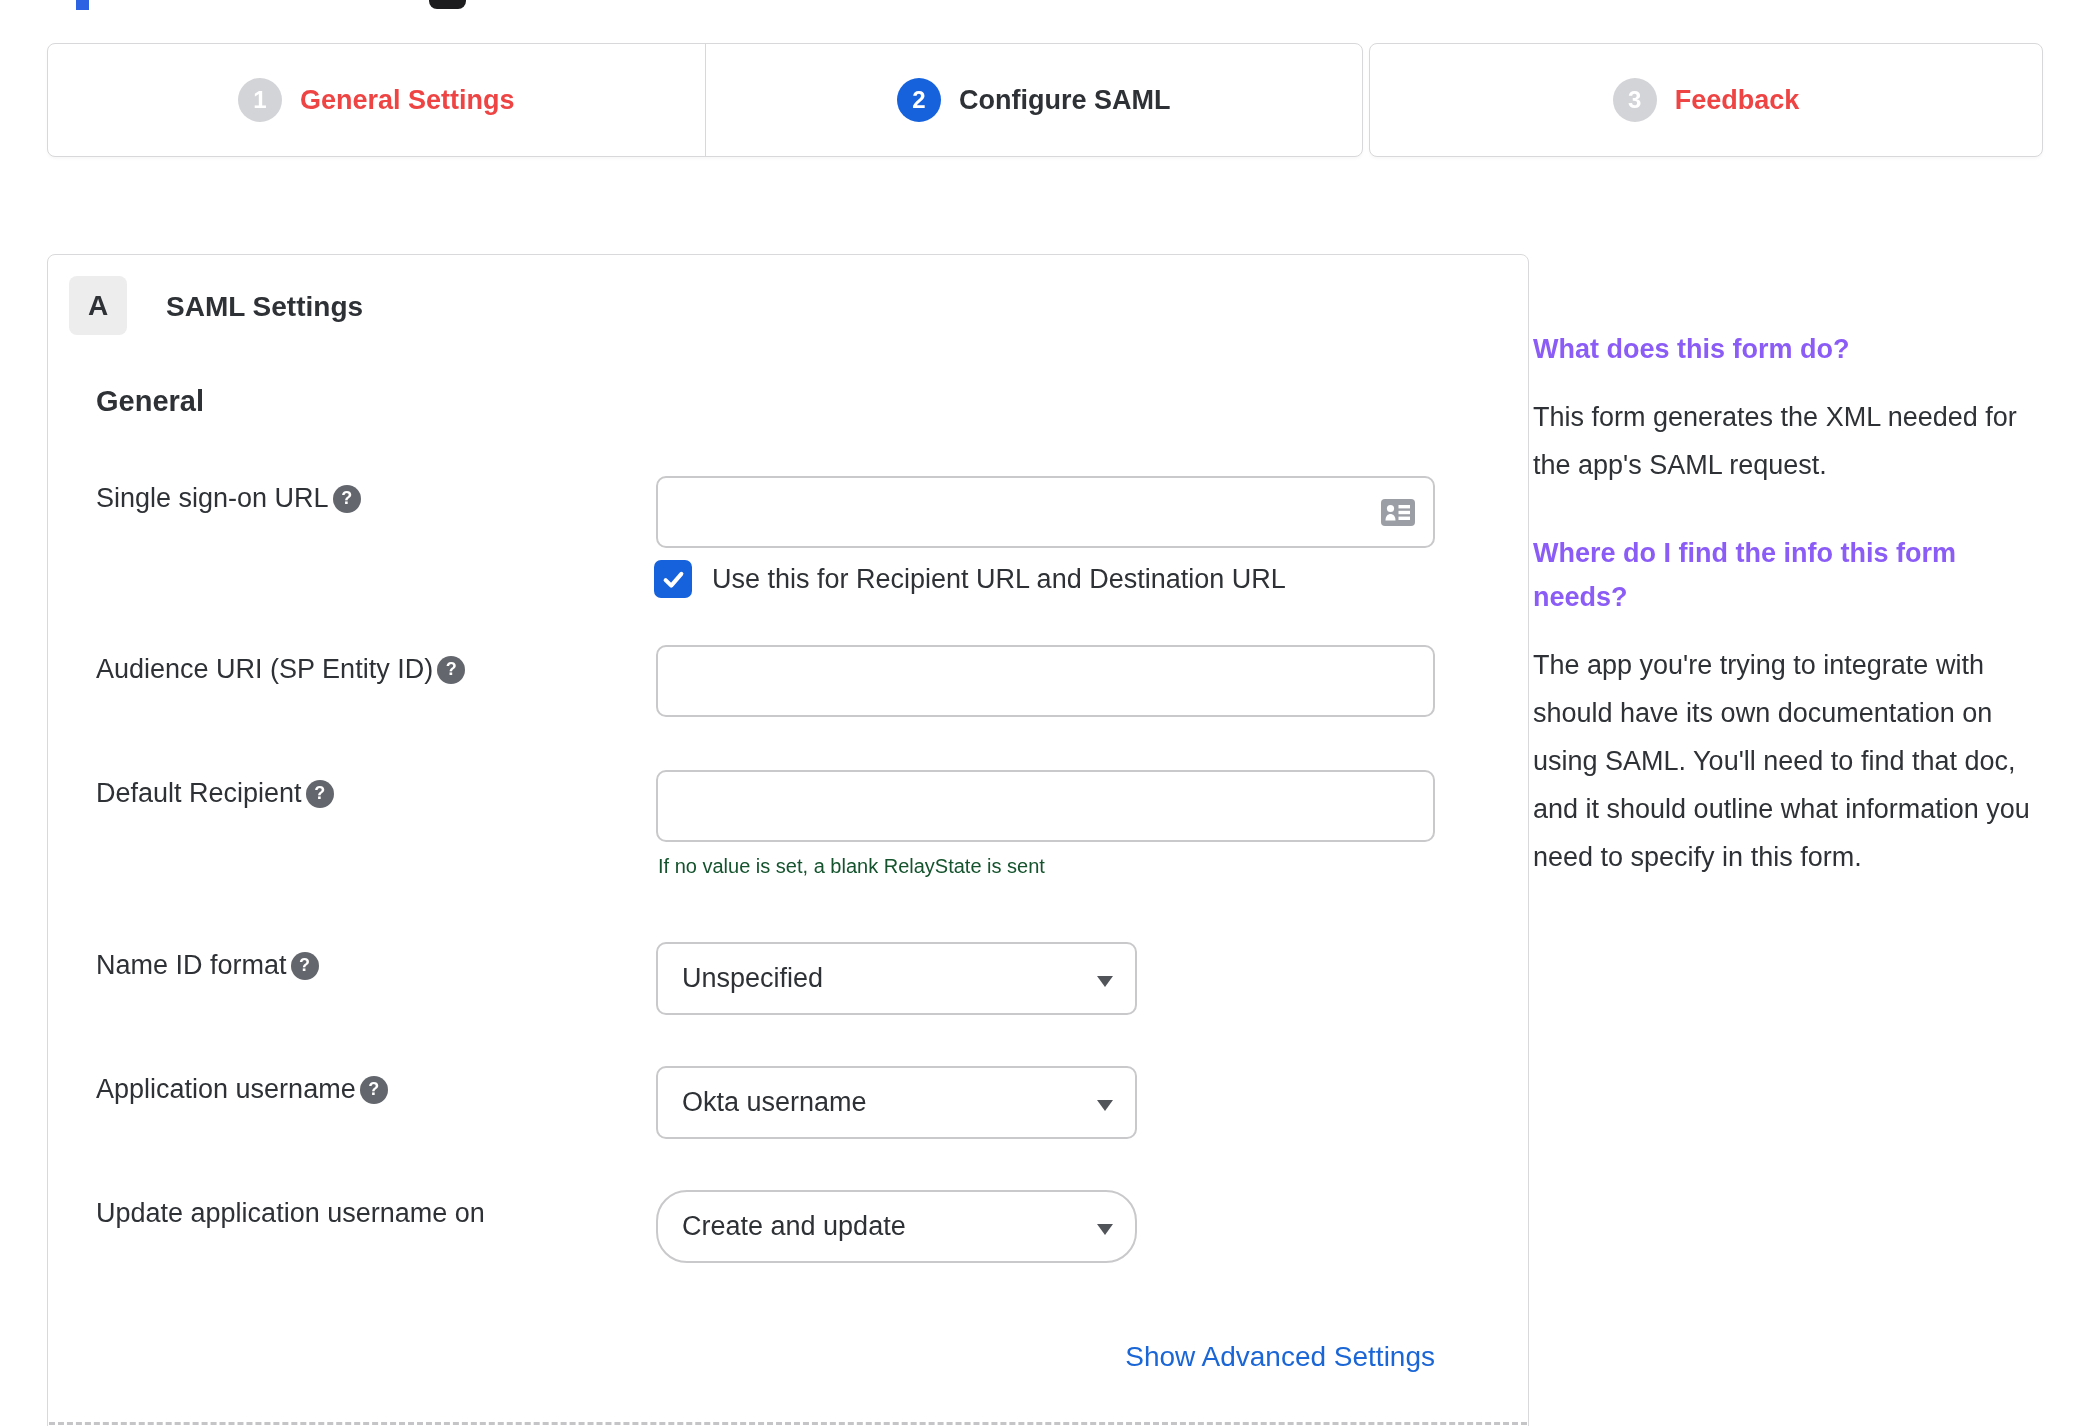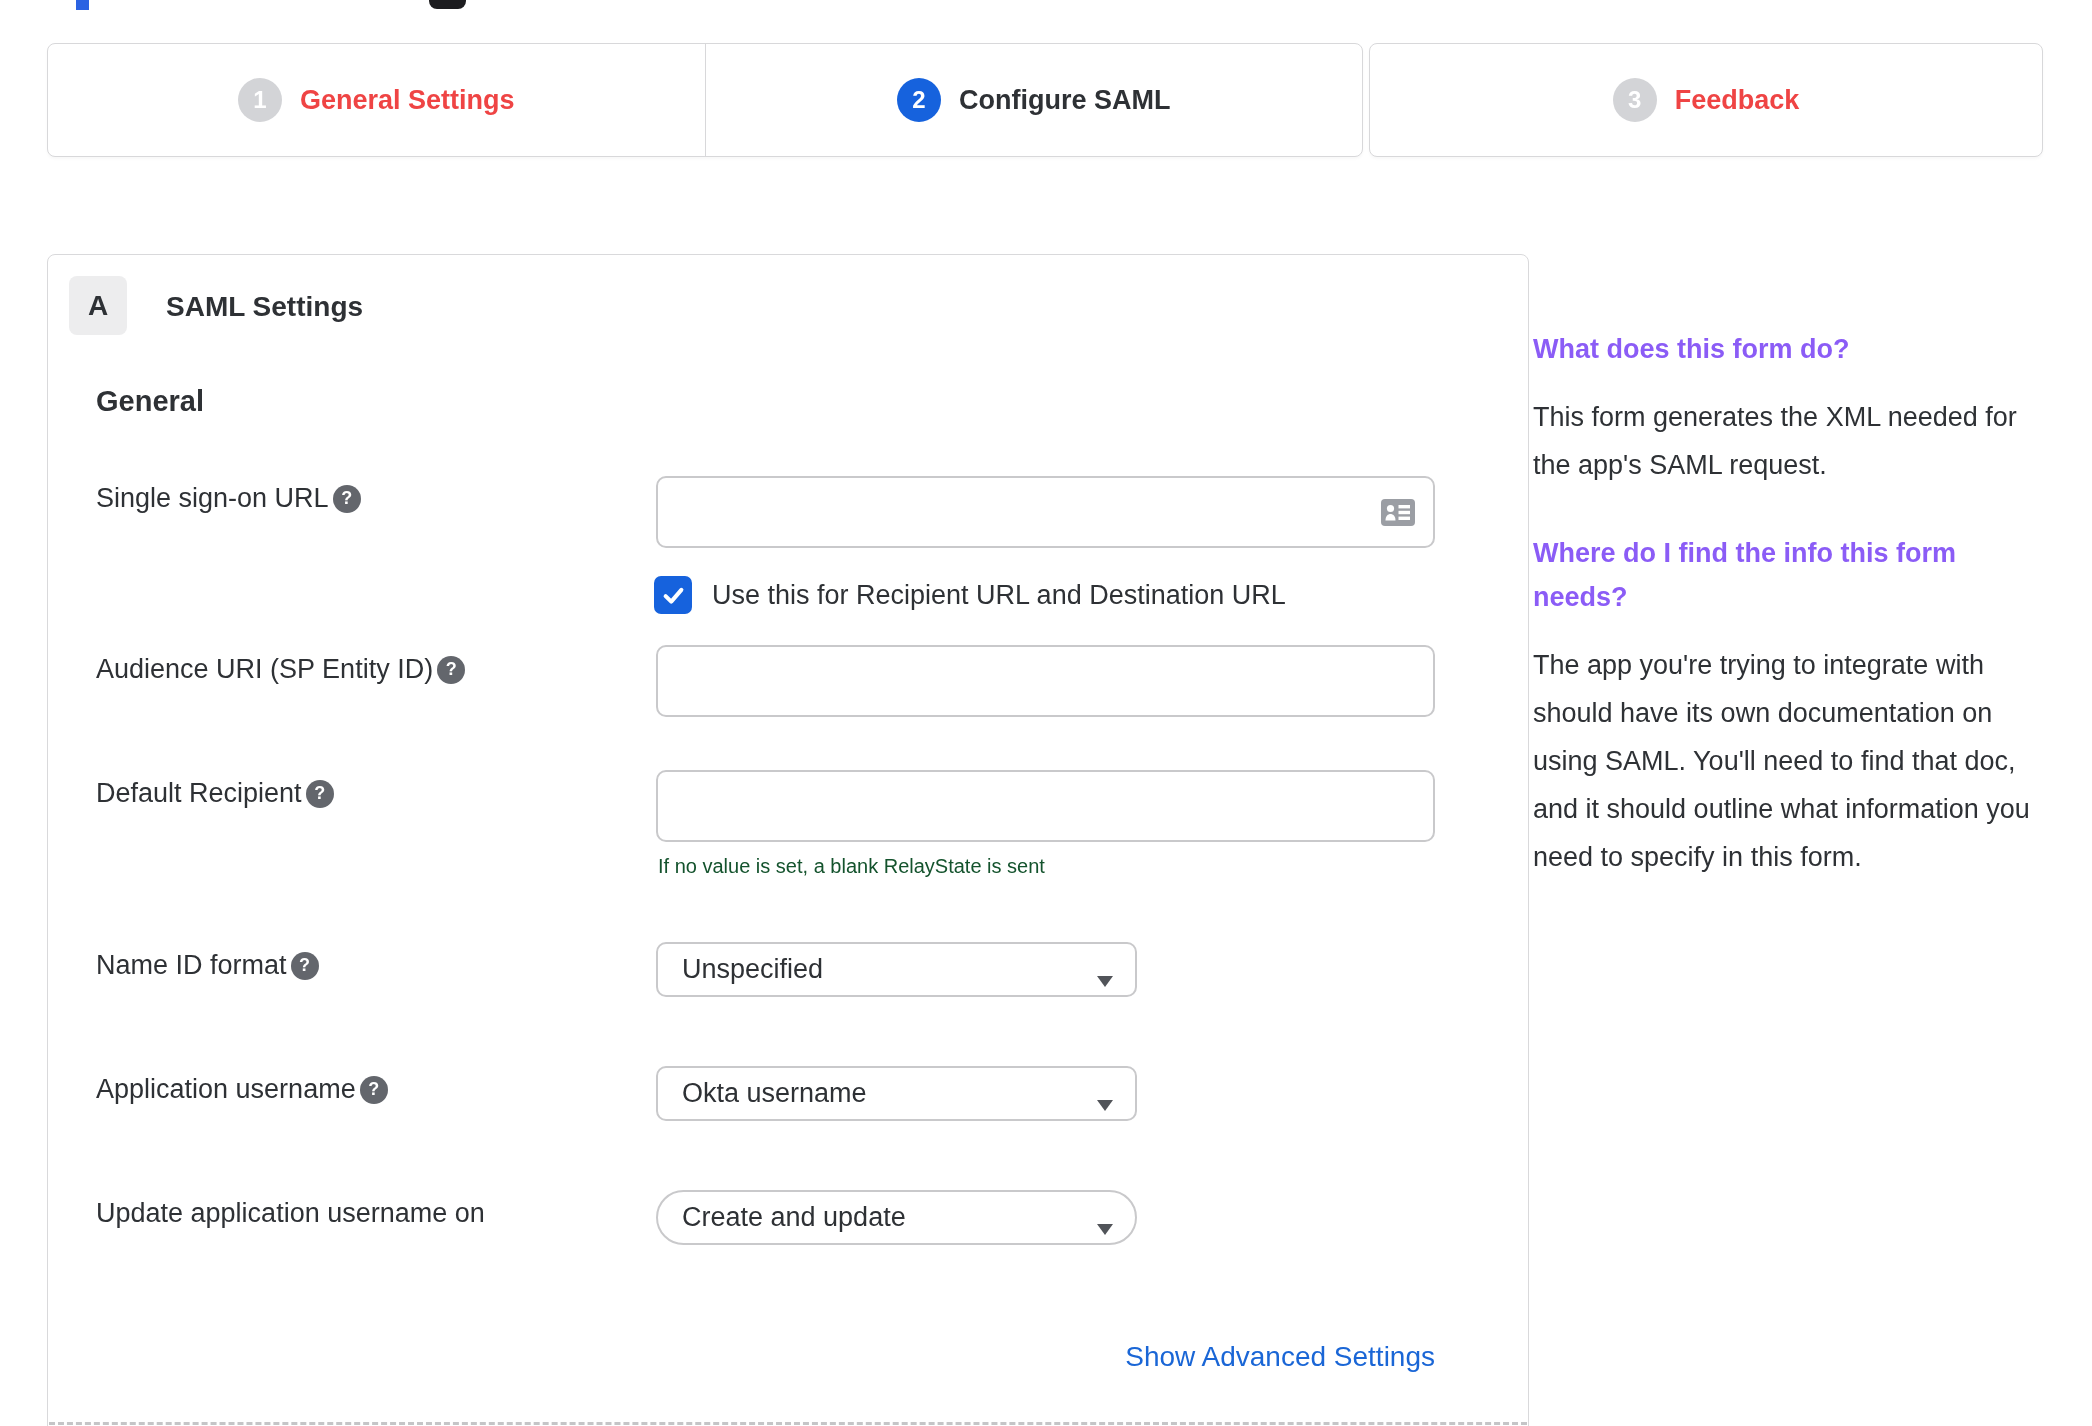--- a/index.html
+++ b/index.html
@@ -66,32 +66,32 @@
   .text-input {
     position:absolute; left:608px; width:779px; height:72px;
     background:#fff; border:2px solid #c9c9cb; border-radius:10px;
   }
   .input-wrap { position:absolute; left:608px; width:779px; height:72px; }
   .input-wrap .text-input { position:absolute; left:0; top:0; width:100%; height:100%; }
   .card-icon { position:absolute; right:20px; top:23px; width:34px; height:27px; }
 
   .check-row {
     position:absolute; left:606px; top:305px;
-    display:flex; align-items:center; gap:20px;margin-top:16px;
+    display:flex; align-items:center; gap:20px;
   }
   .checkbox {
     width:38px; height:38px; border-radius:7px; background:#1662dd;
     display:flex; align-items:center; justify-content:center; cursor:pointer; flex:0 0 auto;
   }
   .check-label { font-size:27px; color:#2e3135; white-space:nowrap; }
 
   .helper-text { position:absolute; left:610px; font-size:20px; color:#14532d; white-space:nowrap; }
 
   .select {
-    position:absolute; left:608px; width:481px; height:55px;
+    position:absolute; left:608px; width:481px; height:73px;
     background:#fff; border:2px solid #c9c9cb; border-radius:10px;
     display:flex; align-items:center; cursor:pointer;
   }
   .select-value { padding-left:24px; font-size:27px; color:#2e3135; }
   .caret {
     position:absolute; right:22px; top:32px;
     width:0; height:0; border-left:8px solid transparent; border-right:8px solid transparent;
     border-top:11px solid #515459;
   }
 

